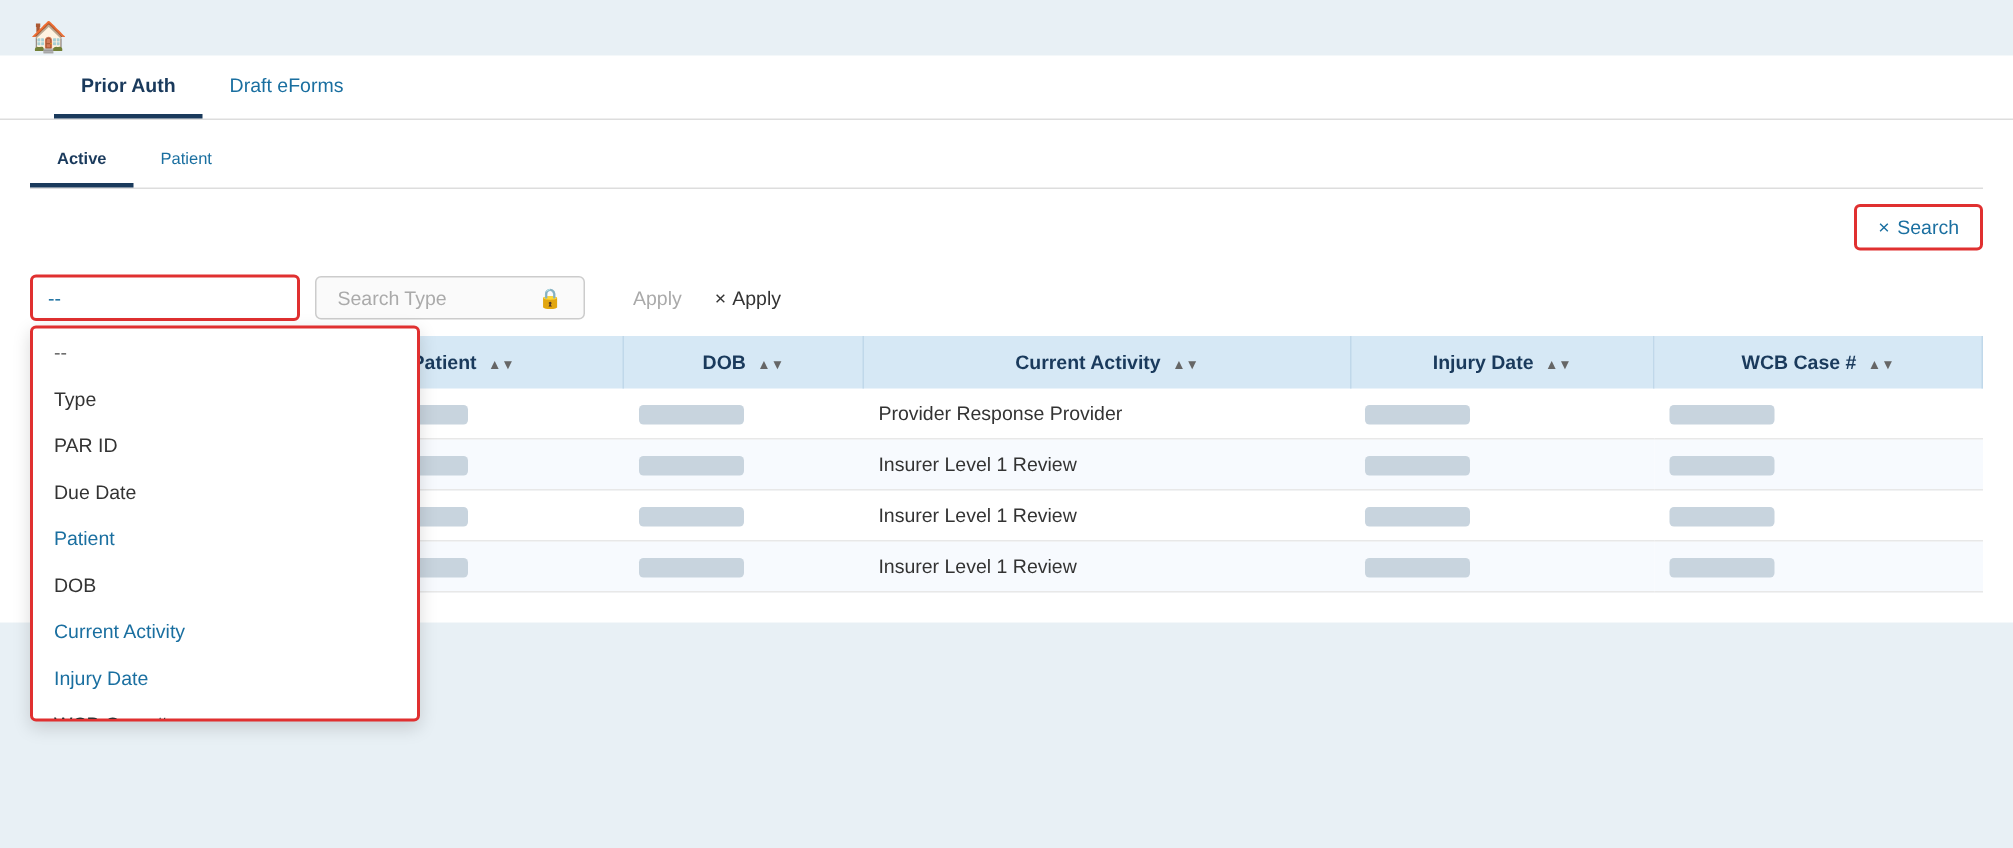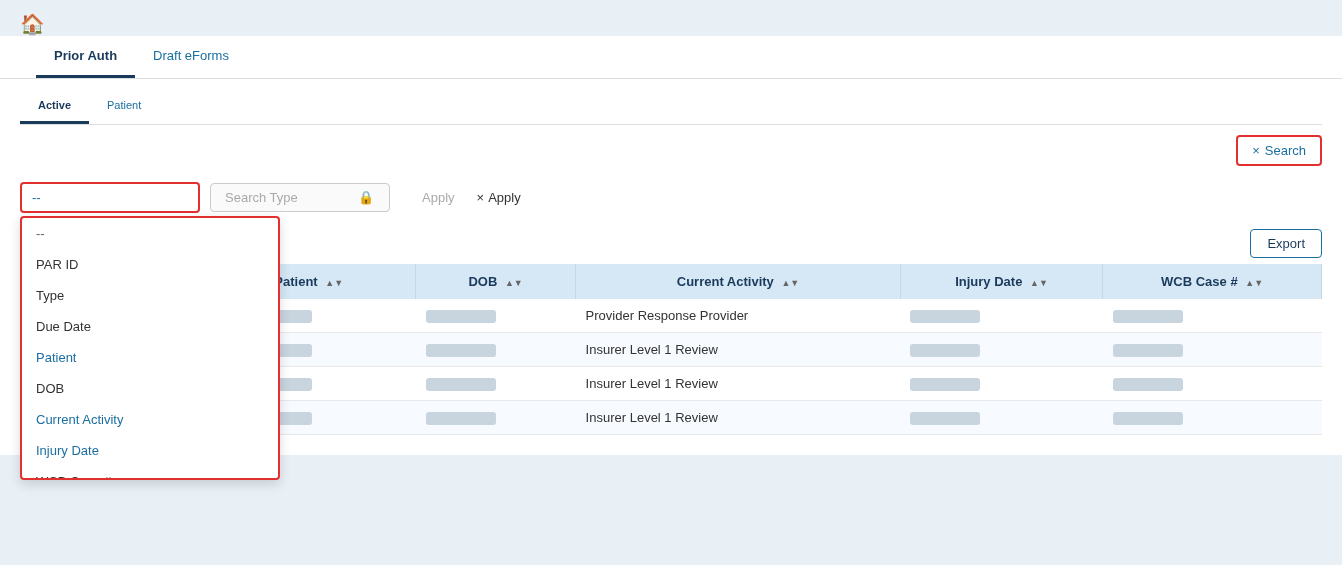--- a/index.html
+++ b/index.html
@@ -256,22 +256,22 @@
     </div>
 
     <div class="search-area">
 
       <div class="search-type-wrapper">
         <div class="search-type-select">--</div>
 
         <div class="dropdown-open">
           <div class="dropdown-scrollbar">
             <div class="dd-item selected">--</div>
+            <div class="dd-item">Type</div>
             <div class="dd-item">PAR ID</div>
-            <div class="dd-item">Type</div>
             <div class="dd-item">Due Date</div>
             <div class="dd-item blue">Patient</div>
             <div class="dd-item">DOB</div>
             <div class="dd-item blue">Current Activity</div>
             <div class="dd-item blue">Injury Date</div>
             <div class="dd-item">WCB Case #</div>
 
           </div>
         </div>
       </div>
@@ -281,23 +281,20 @@
         <span class="lock-icon">🔒</span>
       </div>
 
       <span class="apply-btn">Apply</span>
       <span class="clear-btn">
         <span>×</span>
         <span>Apply</span>
       </span>
     </div>
 
-    <div class="export-row">
-      <button class="export-btn">Export</button>
-    </div>
 
     <table class="data-table">
       <thead>
         <tr>
           <th>
             <span>Due Date</span>
             <span class="sort-arrows">▲▼</span>
           </th>
           <th>
             <span>Patient</span>

